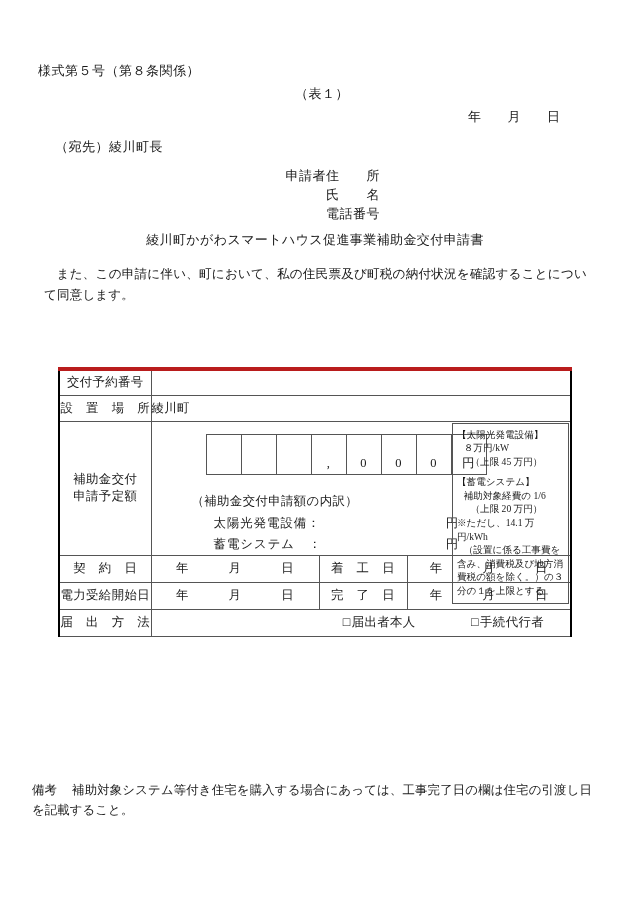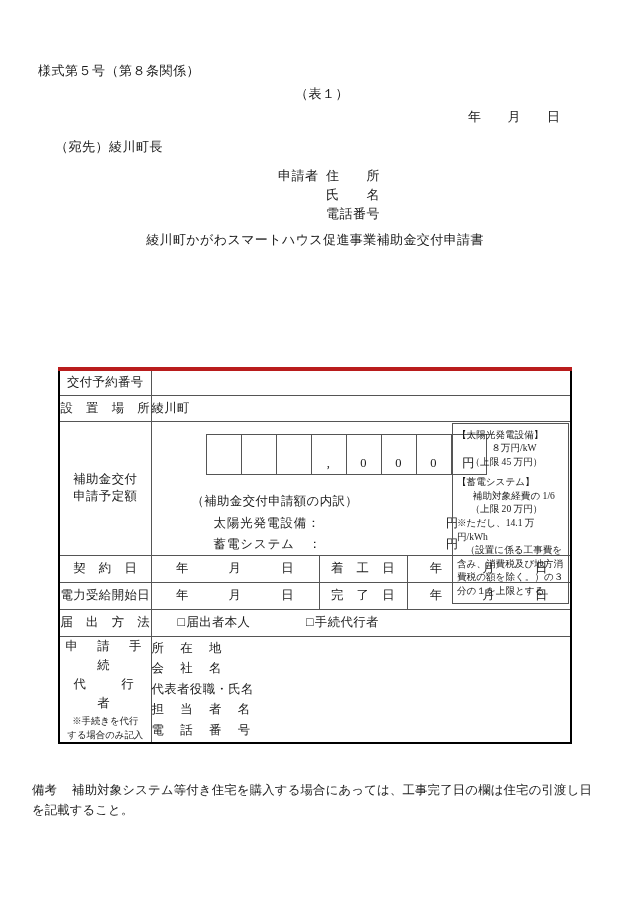--- a/index.html
+++ b/index.html
@@ -57,21 +57,21 @@
   }
 
   .applicant-block {
     position: absolute;
     left: 278px;
     top: 166px;
     font-size: 13px;
     letter-spacing: 0.5px;
     line-height: 19px;
   }
-  .applicant-row { display: flex; }
+  .applicant-row { display: flex; text-align: right; }
   .applicant-label {
     width: 48px;
     flex: 0 0 48px;
   }
 
   .doc-title {
     position: absolute;
     left: 0;
     right: 0;
     top: 231px;
@@ -176,21 +176,21 @@
     top: 1px;
     width: 117px;
     border: 1px solid #555;
     padding: 4px 4px 5px 4px;
     font-size: 9.6px;
     line-height: 13.6px;
     letter-spacing: 0;
     box-sizing: border-box;
   }
   .notes-box .nb-head { }
-  .notes-box .nb-ind1 { padding-left: 0.7em; text-align: center; }
+  .notes-box .nb-ind1 { padding-left: 0.7em; }
   .notes-box .nb-ind2 { padding-left: 1.4em; }
   .notes-box .nb-gap { height: 7px; }
 
   
   .date-val {
     text-align: center;
     padding: 5px 0;
   }
   .date-val .dv {
     display: inline-block;
@@ -199,21 +199,21 @@
     justify-content: space-between;
   }
   .mid-lbl {
     width: 88px;
     text-align: center;
     padding: 5px 8px;
   }
 
   
   .check-row {
-    text-align: left;
+    text-align: right;
     padding: 6px 0;
   }
   .chk {
     display: inline-block;
     margin: 0 26px;
     letter-spacing: 0.4px;
   }
   .chk-box {
     font-size: 12.5px;
     margin-right: 1px;
@@ -282,20 +282,21 @@
     </div>
     <div class="applicant-row">
       <span class="applicant-label"></span>
       <span>電話番号</span>
     </div>
   </div>
 
   <h1 class="doc-title">綾川町かがわスマートハウス促進事業補助金交付申請書</h1>
 
   <div class="body-para">
+    <p class="indent2">また、この申請に伴い、町において、私の住民票及び町税の納付状況を確認することについて同意します。</p>
   </div>
 
   <table class="main-table">
     <colgroup>
       <col style="width:92px">
       <col style="width:168px">
       <col style="width:88px">
       <col style="width:164px">
     </colgroup>
     <tbody>
@@ -417,35 +418,20 @@
         <td class="check-row outer-r" colspan="3">
           <span class="chk">
             <span class="chk-box">□</span><span>届出者本人</span>
           </span>
           <span class="chk">
             <span class="chk-box">□</span><span>手続代行者</span>
           </span>
         </td>
       </tr>
 
-      <tr>
-        <td class="agent-lbl outer-l outer-b">
-          <div class="al-main">申　請　手　続</div>
-          <div class="al-main">代　　行　　者</div>
-          <div class="al-note">※手続きを代行</div>
-          <div class="al-note">する場合のみ記入</div>
-        </td>
-        <td class="agent-fields outer-r outer-b" colspan="3">
-          <div class="af-line">所　在　地</div>
-          <div class="af-line">会　社　名</div>
-          <div class="af-line tight">代表者役職・氏名</div>
-          <div class="af-line">担　当　者　名</div>
-          <div class="af-line">電　話　番　号</div>
-        </td>
-      </tr>
     </tbody>
   </table>
 
   <div class="footer-note">
     <p><span>備考</span><span class="fn-gap"></span><span>補助対象システム等付き住宅を購入する場合にあっては、工事完了日の欄は住宅の引渡し日を記載すること。</span></p>
   </div>
 
 </div>
 
 </body></html>

